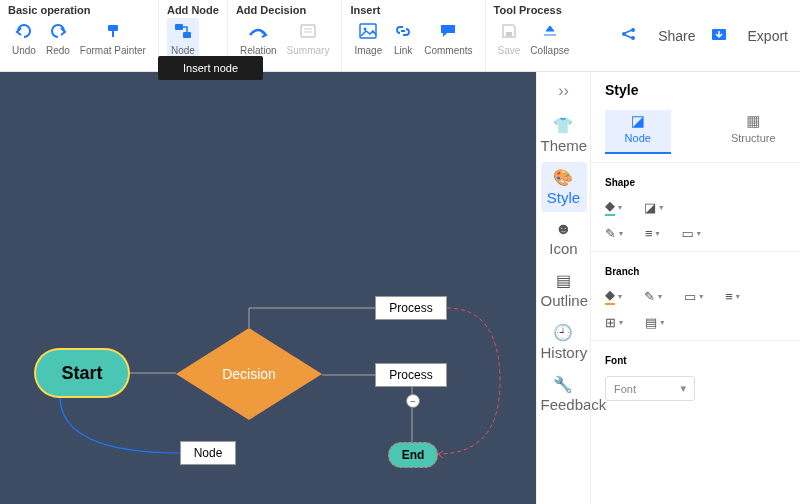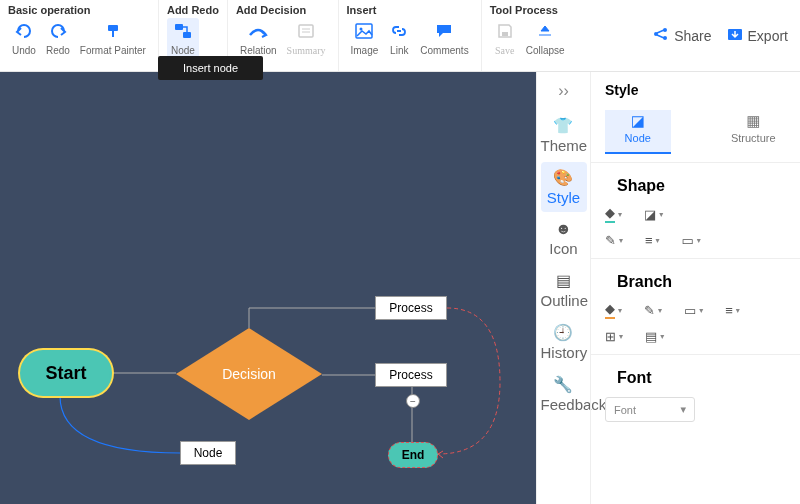--- a/index.html
+++ b/index.html
@@ -5,32 +5,32 @@
   * { box-sizing: border-box; margin: 0; padding: 0; font-family: Arial, sans-serif; }
   body { width: 800px; height: 504px; overflow: hidden; background: #fff; }
 
   .toolbar { display: flex; border-bottom: 1px solid #e5e5e5; height: 72px; position: relative; }
   .tool-group { border-right: 1px solid #eee; padding: 4px 8px 2px; }
   .tool-group-title { font-size: 11px; font-weight: bold; color: #333; margin-bottom: 2px; }
   .tool-row { display: flex; gap: 2px; align-items: flex-start; }
   .tool-btn { display: flex; flex-direction: column; align-items: center; padding: 2px 4px; cursor: pointer; border-radius: 3px; }
   .tool-ico { width: 22px; height: 22px; display: flex; align-items: center; justify-content: center; }
   .tool-lbl { font-size: 10px; color: #666; margin-top: 3px; white-space: nowrap; }
-  .disabled .tool-lbl { color: #bbb; font-family: Liberation Serif, serif; }
+  .disabled .tool-lbl { color: #bbb; }
   .active { background: #e8f0ff; }
 
   .tooltip { position: absolute; background: #1d1d1d; color: #fff; font-size: 11px; padding: 6px 25px; border-radius: 2px; top: 56px; left: 158px; z-index: 50; }
 
   .share-export { display: flex; align-items: center; gap: 14px; margin-left: auto; padding-right: 12px; }
-  .share-btn { display: flex; align-items: center; gap: 4px; font-size: 14px; color: #555; cursor: pointer; }
+  .share-btn { display: flex; align-items: center; gap: 20px; font-size: 14px; color: #555; cursor: pointer; }
 
   .workspace { display: flex; height: 432px; }
   .canvas { flex: 1; background: #3d4b63; position: relative; }
 
-  .start-node { position: absolute; left: 20px; top: 278px; width: 92px; height: 46px; background: #4bc6b4; border-radius: 23px; display:flex; align-items:center; justify-content:center; font-weight:bold; font-size:18px; border:2px solid #4bc6b4; box-shadow: 0 0 0 2px #ffdb4d; }
+  .start-node { position: absolute; left: 36px; top: 278px; width: 92px; height: 46px; background: #4bc6b4; border-radius: 23px; display:flex; align-items:center; justify-content:center; font-weight:bold; font-size:18px; border:2px solid #4bc6b4; box-shadow: 0 0 0 2px #ffdb4d; }
   .process1 { position:absolute; left:375px; top:224px; width:72px; height:24px; background:#fff; border:1px solid #999; display:flex; align-items:center; justify-content:center; font-size:12px; }
   .process2 { position:absolute; left:375px; top:291px; width:72px; height:24px; background:#fff; border:1px solid #999; display:flex; align-items:center; justify-content:center; font-size:12px; }
   .node-box { position:absolute; left:180px; top:369px; width:56px; height:24px; background:#fff; border:1px solid #999; display:flex; align-items:center; justify-content:center; font-size:12px; }
   .end-node { position:absolute; left:388px; top:370px; width:50px; height:26px; background:#4bc6b4; border-radius:13px; display:flex;align-items:center;justify-content:center; font-size:12px; font-weight:bold; border:1px dashed #d55; }
   .minus-ico { position:absolute; left:406px; top:322px; width:14px; height:14px; background:#fff; border:1px solid #888; border-radius:50%; display:flex;align-items:center;justify-content:center; font-size:10px; color:#555; }
 
   svg.lines { position:absolute; inset:0; width:100%; height:100%; pointer-events:none; }
 
   .right-rail { width: 54px; background:#fff; border-left:1px solid #eee; display:flex; flex-direction:column; align-items:center; padding-top:6px; gap:2px; }
   .rail-collapse { width:100%; text-align:center; padding:4px 0 8px; font-size:16px; color:#888; cursor:pointer; }
@@ -41,21 +41,21 @@
   .rail-lbl { font-size:15px; color:#666; margin-top:2px; }
   .rail-item.sel .rail-lbl { color:#1e78ff; }
 
   .panel { width: 210px; border-left:1px solid #eee; padding: 10px 14px; overflow:hidden; }
   .panel-title { font-size:14px; font-weight:bold; margin-bottom:12px; }
   .panel-tabs { display:flex; gap:50px; margin-bottom:8px; }
   .ptab { flex:1; text-align:center; font-size:11px; color:#777; cursor:pointer; padding:2px 0 8px; }
   .ptab.active { color:#1e78ff; border-bottom:2px solid #1e78ff; }
   .ptab-ico { font-size:15px; display:block; margin-bottom:2px; }
   hr.sep { border:none; border-top:1px solid #eee; margin: 6px -14px 14px; }
-  .section-title { font-size:16px; font-weight:bold; margin:12px 12px 10px; }
+  .section-title { font-size:10px; font-weight:bold; margin:12px 0 10px; }
   .opt-row { display:flex; gap:22px; margin-bottom:10px; }
   .opt { display:flex; align-items:center; gap:3px; font-size:13px; color:#555; cursor:pointer; }
   .opt .caret { font-size:8px; color:#888; }
   .underline-teal { border-bottom:2px solid #3ec8b6; padding-bottom:1px; }
   .underline-orange { border-bottom:2px solid #f09a3e; padding-bottom:1px; }
   .font-select { margin-top:6px; border:1px solid #ddd; border-radius:3px; padding:5px 8px; font-size:11px; color:#888; display:flex; justify-content:space-between; align-items:center; width:90px; }
 
   .diamond { position:absolute; }
   .diamond svg { display:block; }
   .diamond-text { position:absolute; inset:0; display:flex; align-items:center; justify-content:center; color:#fff; font-size:14px; }
@@ -91,21 +91,21 @@
               <rect x="4" y="2" width="10" height="6" fill="#1e78ff" rx="1"></rect>
               <rect x="8" y="8" width="2" height="6" fill="#1e78ff"></rect>
             </svg>
           </span>
         <span class="tool-lbl">Format Painter</span>
       </div>
     </div>
   </div>
 
   <div class="tool-group">
-    <div class="tool-group-title">Add Redo</div>
+    <div class="tool-group-title">Add Node</div>
     <div class="tool-row">
       <div class="tool-btn active">
         <span class="tool-ico">
             <svg width="20" height="18" viewBox="0 0 20 18">
               <rect x="2" y="2" width="8" height="6" fill="#1e78ff" rx="1"></rect>
               <rect x="10" y="10" width="8" height="6" fill="#1e78ff" rx="1"></rect>
               <path d="M10 5 H14 V10" stroke="#1e78ff" fill="none" stroke-width="1.5"></path>
             </svg>
           </span>
         <span class="tool-lbl">Node</span>

